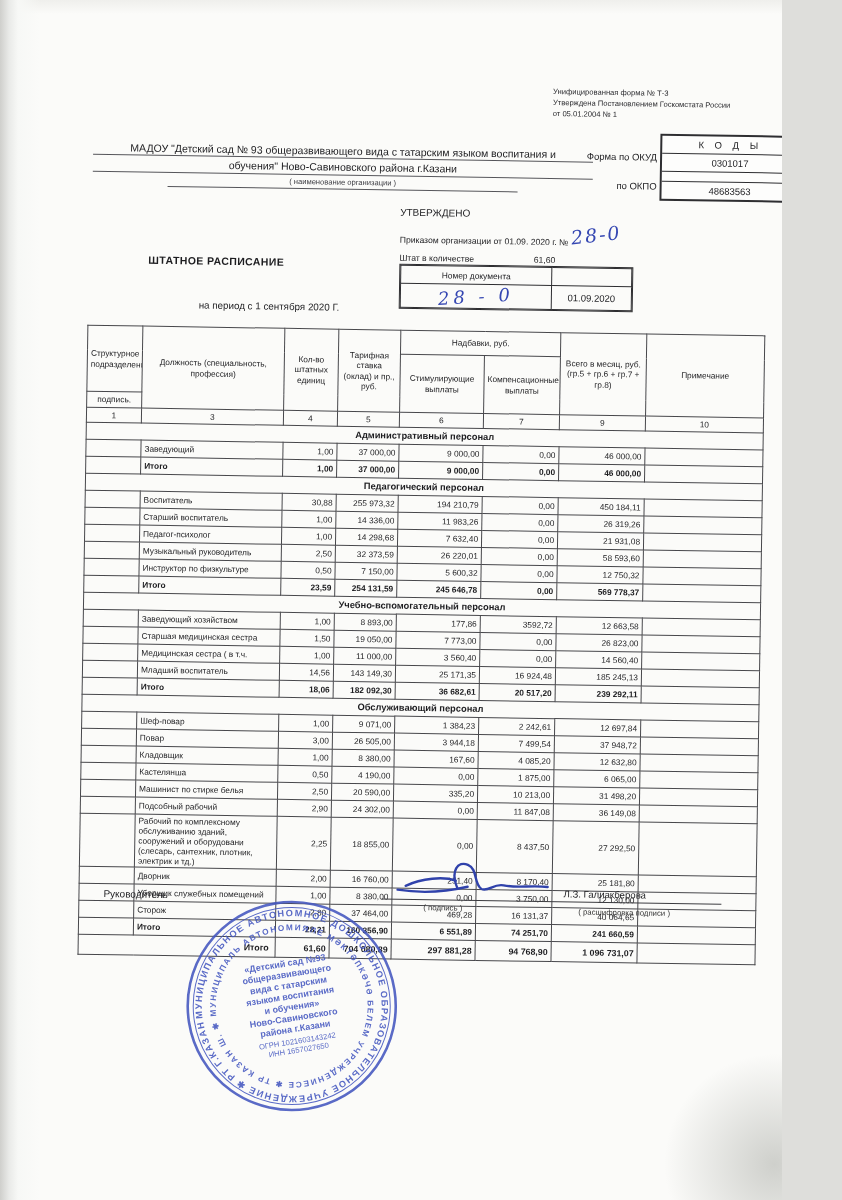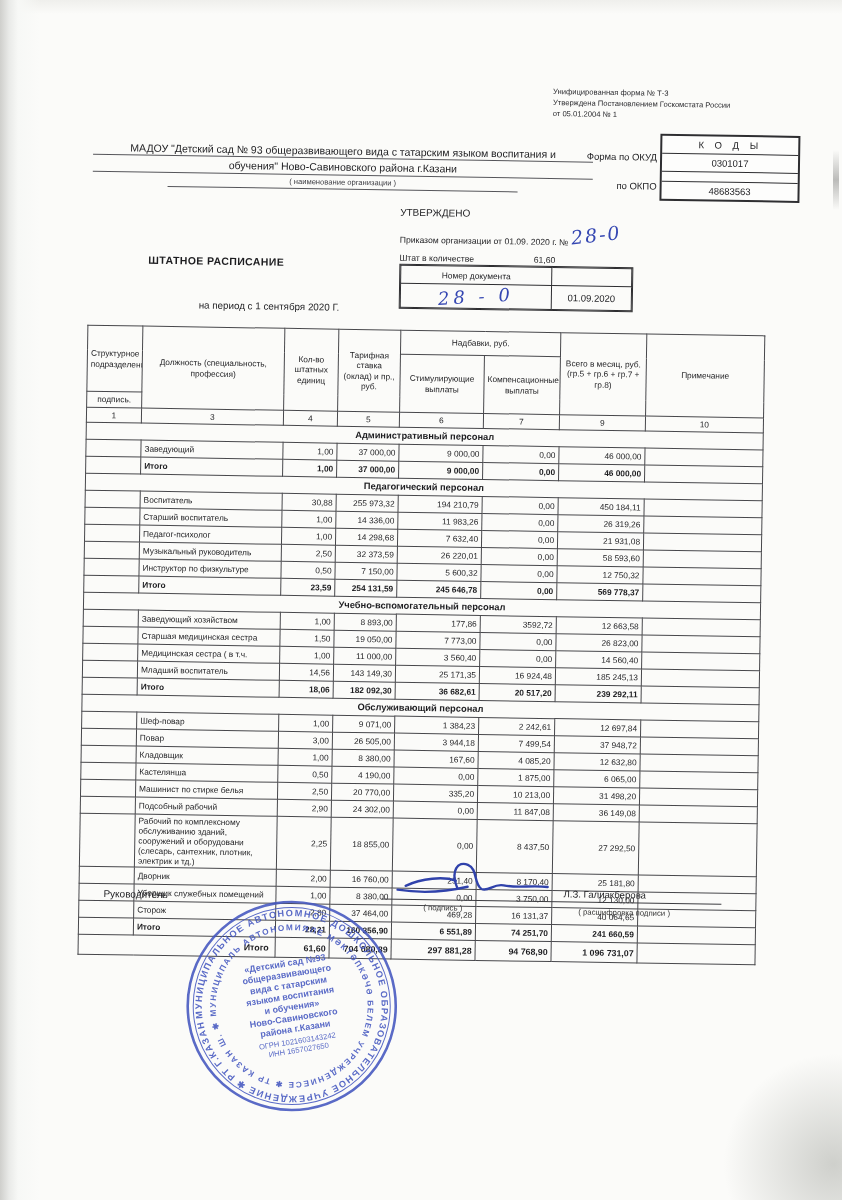--- a/index.html
+++ b/index.html
@@ -3,21 +3,21 @@
 <meta charset="utf-8">
 <style>
   html,body{margin:0;padding:0;}
   body{
     width:842px;height:1200px;overflow:hidden;
     background:#dededb;
     font-family:"Liberation Sans", sans-serif;
     color:#1d1d20;
   }
   .paper{
-    position:relative;width:842px;height:1200px;overflow:hidden;
+    position:relative;width:782px;height:1200px;overflow:hidden;
     background:
       radial-gradient(circle at 99% 97%, rgba(170,172,166,.55) 0, rgba(252,252,251,0) 110px),
       linear-gradient(90deg,#cfcfcc 0,#e9eae8 9px,#f7f8f6 18px,rgba(252,252,251,0) 40px),
       linear-gradient(180deg,#efefec 0,rgba(252,252,251,0) 14px),
       #fbfbf9;
   }
   .tilt{position:absolute;left:0;top:0;width:842px;height:1200px;transform:rotate(0.9deg);transform-origin:50% 40%;}
   .abs{position:absolute;}
 
   
@@ -363,21 +363,21 @@
               <td class="num">4 190,00</td>
               <td class="num">0,00</td>
               <td class="num">1 875,00</td>
               <td class="num">6 065,00</td>
               <td></td>
             </tr>
             <tr class="data">
               <td></td>
               <td class="pos">Машинист по стирке белья</td>
               <td class="num">2,50</td>
-              <td class="num">20 770,00</td>
+              <td class="num">20 590,00</td>
               <td class="num">335,20</td>
               <td class="num">10 213,00</td>
               <td class="num">31 498,20</td>
               <td></td>
             </tr>
             <tr class="data">
               <td></td>
               <td class="pos">Подсобный рабочий</td>
               <td class="num">2,90</td>
               <td class="num">24 302,00</td>

